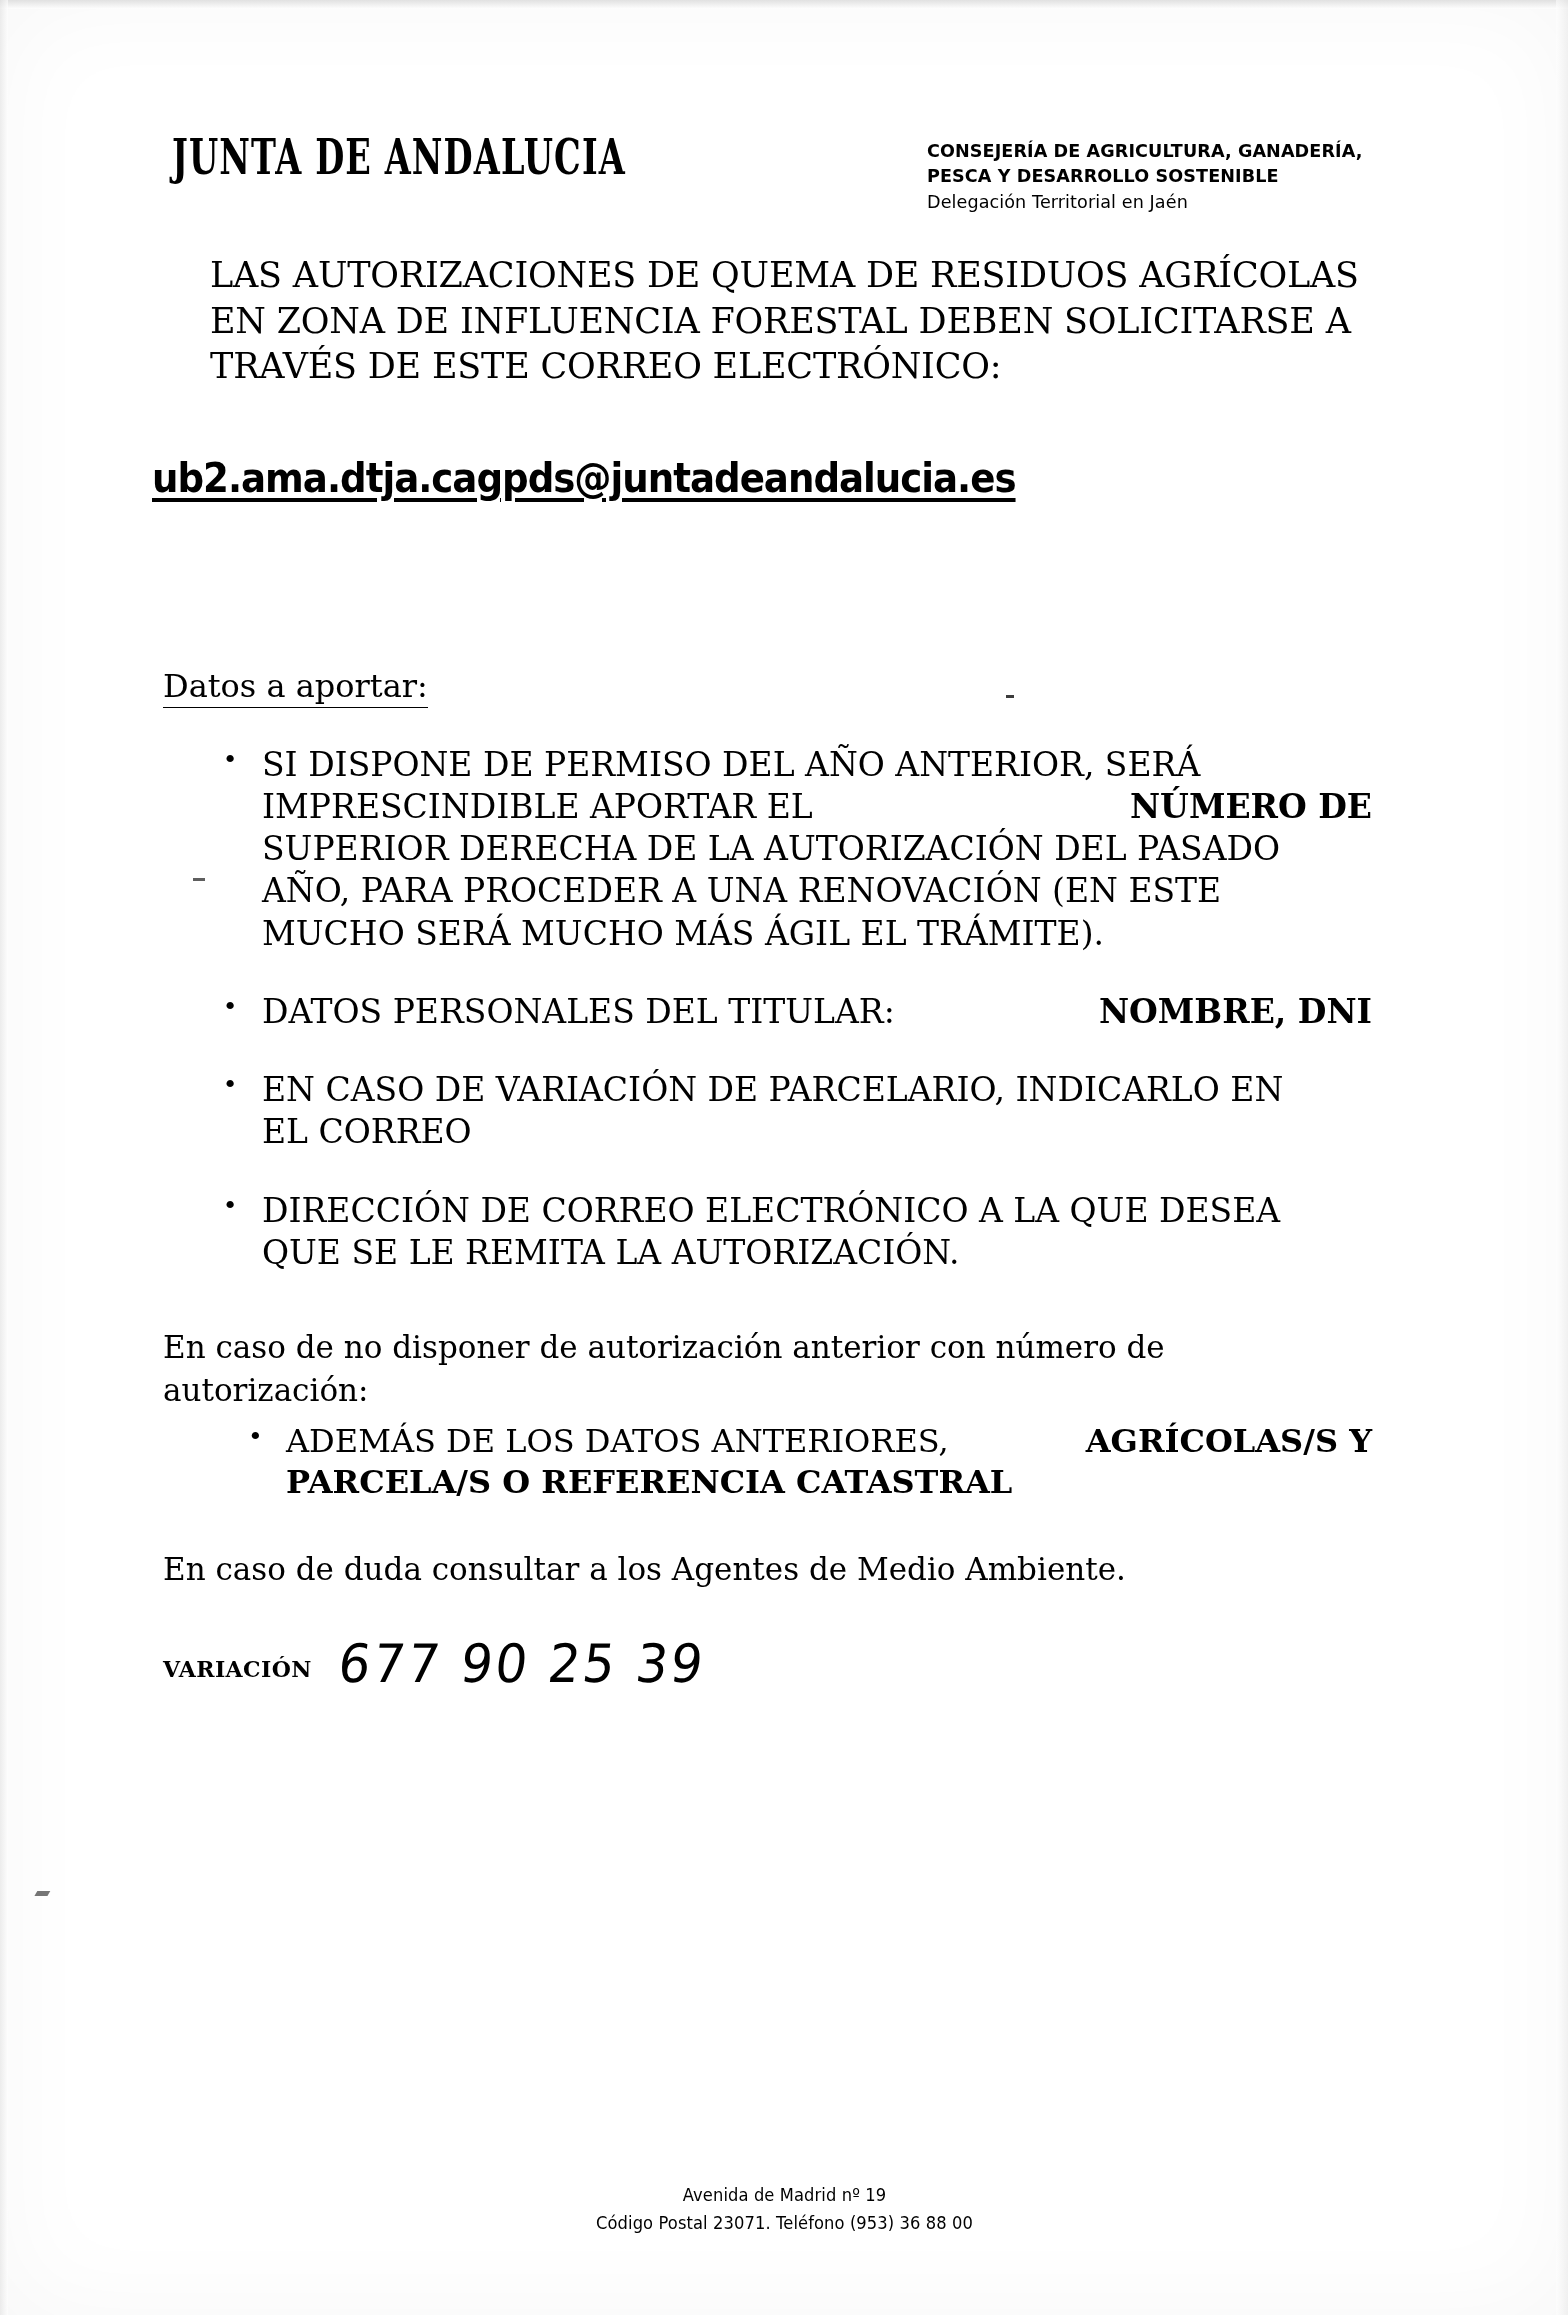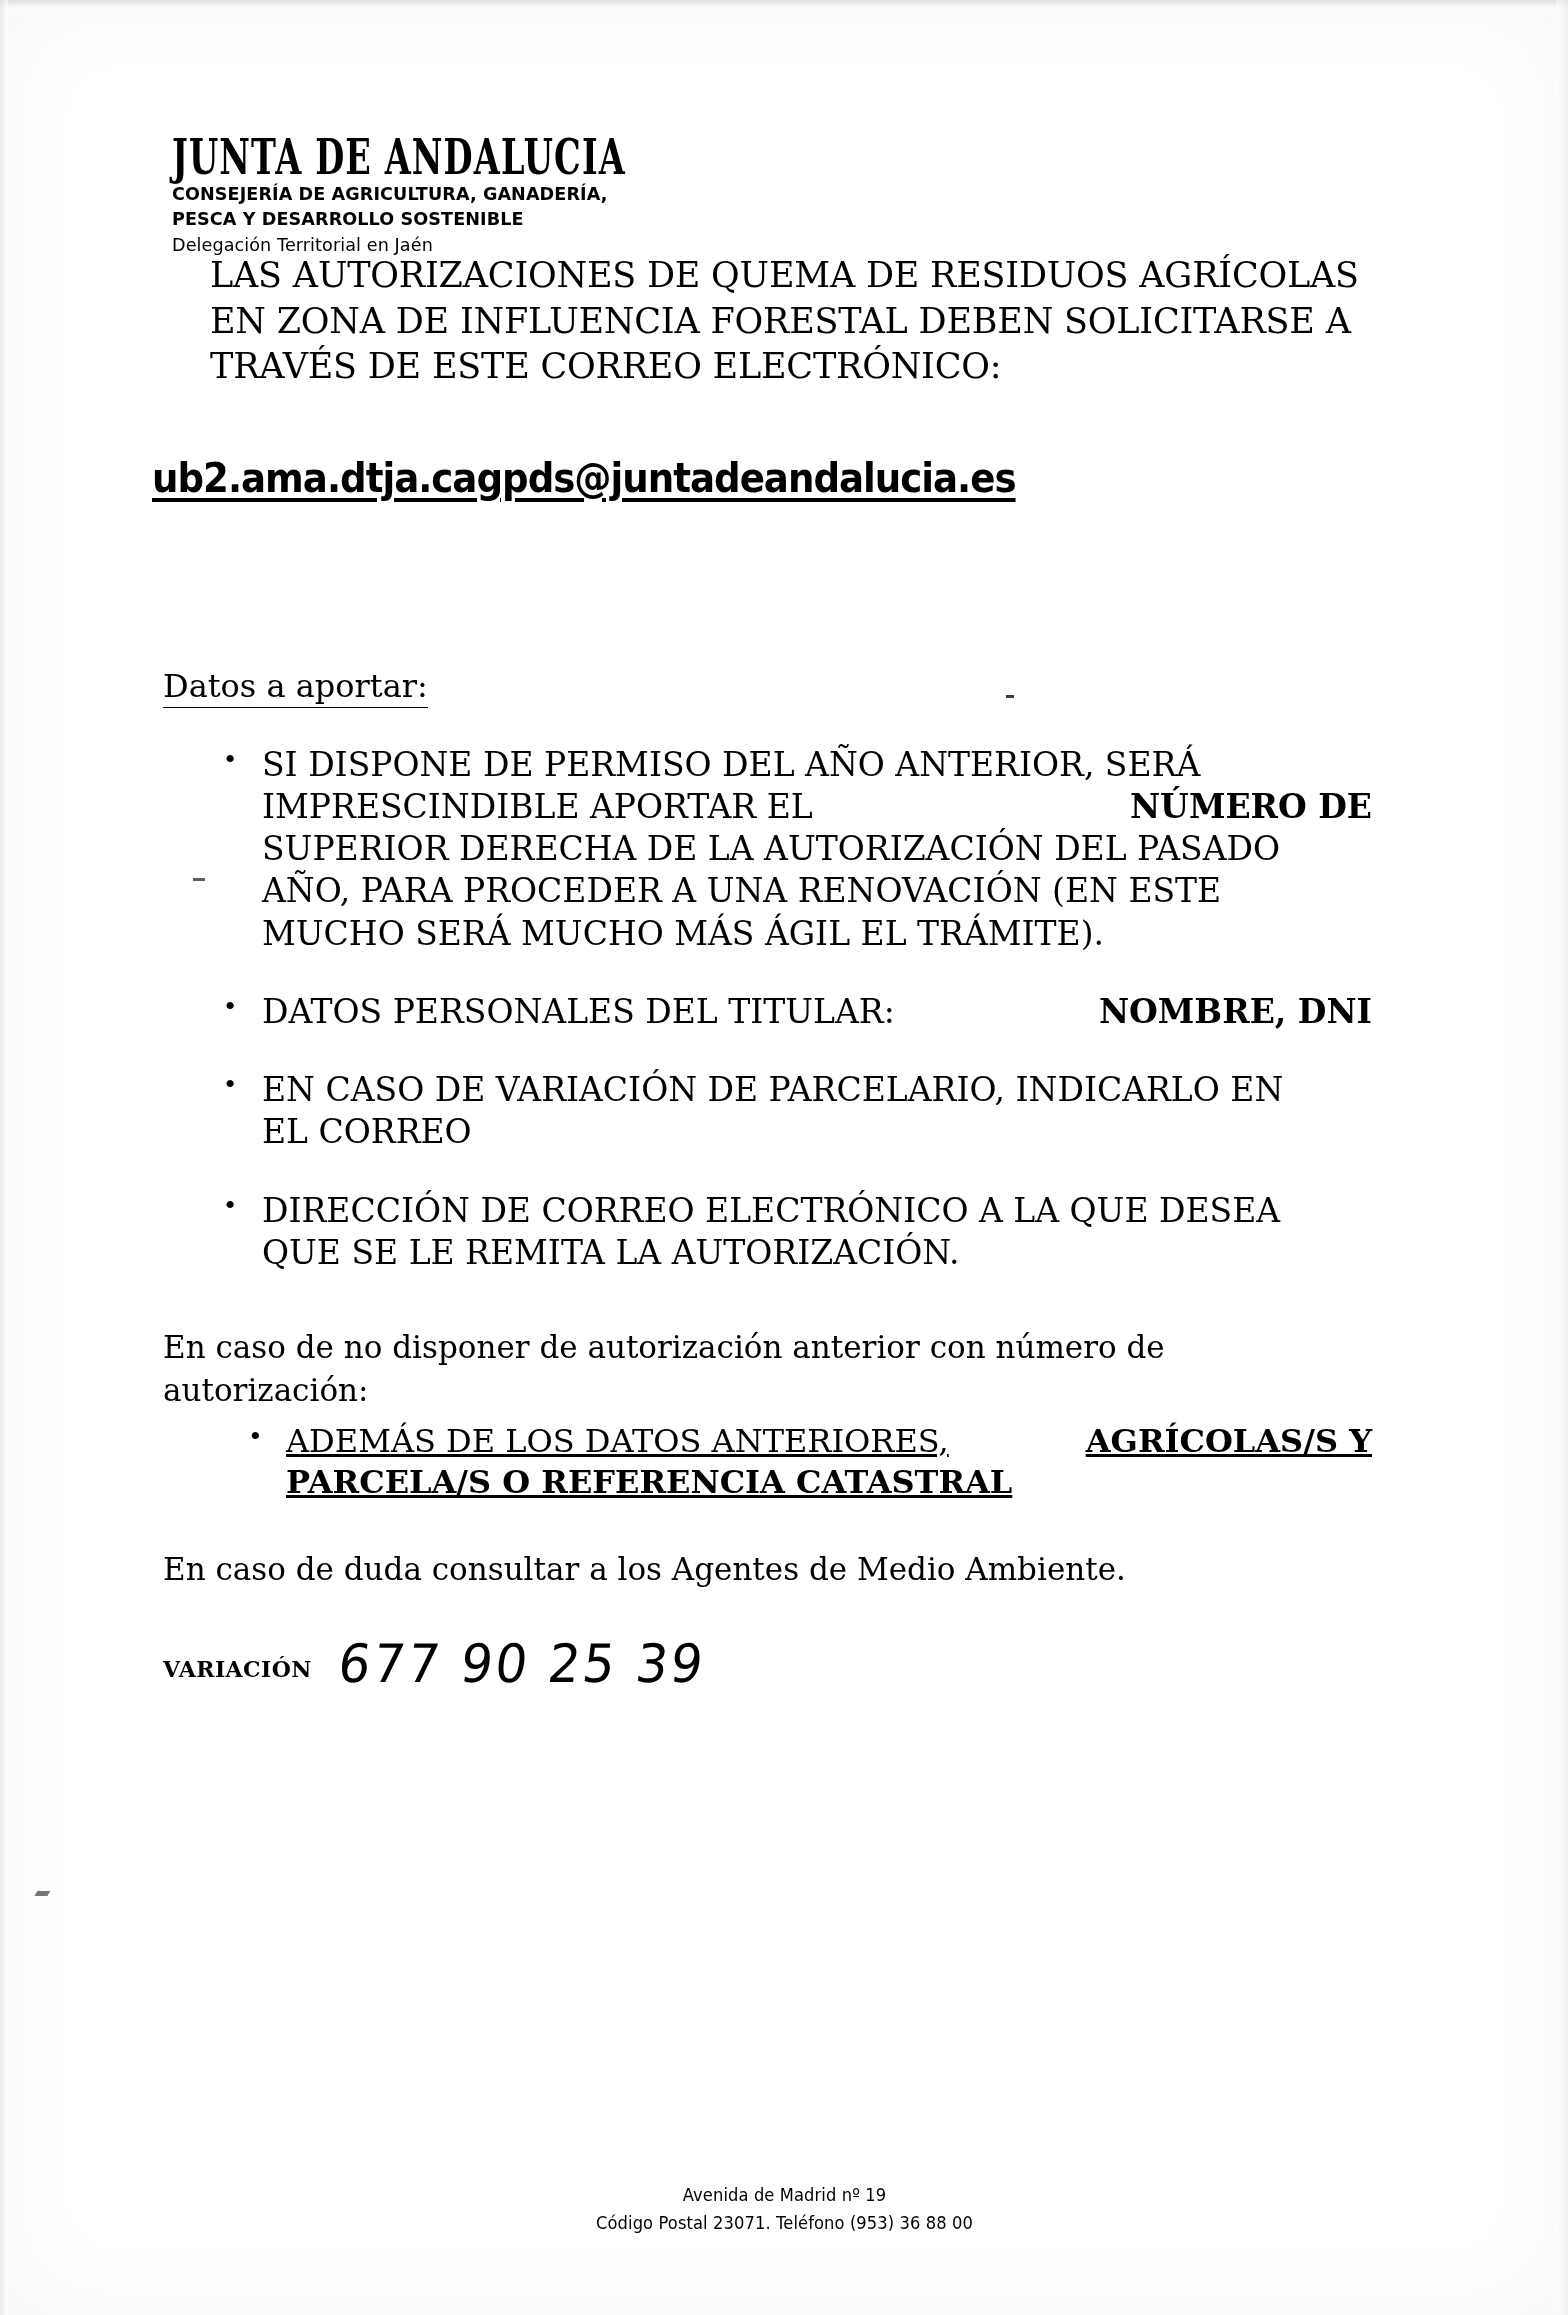--- a/index.html
+++ b/index.html
@@ -46,21 +46,20 @@
 
   
   .masthead {
     position: absolute;
     top: 134px;
     left: 172px;
     width: 1230px;
     display: flex;
     align-items: flex-start;
     justify-content: space-between;
-    flex-direction: column;
   }
 
   .logo-wordmark {
     font-family: "DejaVu Serif", "Liberation Serif", serif;
     font-weight: 700;
     font-size: 43px;
     letter-spacing: 1.4px;
     line-height: 1;
     transform: scaleX(0.78) scaleY(1.12);
     transform-origin: left top;
@@ -182,21 +181,20 @@
     display: flex;
     justify-content: space-between;
     white-space: nowrap;
   }
 
   ul.data-list.second { margin-top: 3.6px; }
   ul.data-list.second li.data-item {
     margin-top: 9px;
     padding-left: 76px;
     font-size: 32px;
-    text-decoration: underline;
   }
   ul.data-list.second li.data-item::before { left: 38px; }
 
   .para-duda {
     margin-top: 47px;
     margin-left: -47px;
     font-size: 31px;
     line-height: 1.35;
   }
 

